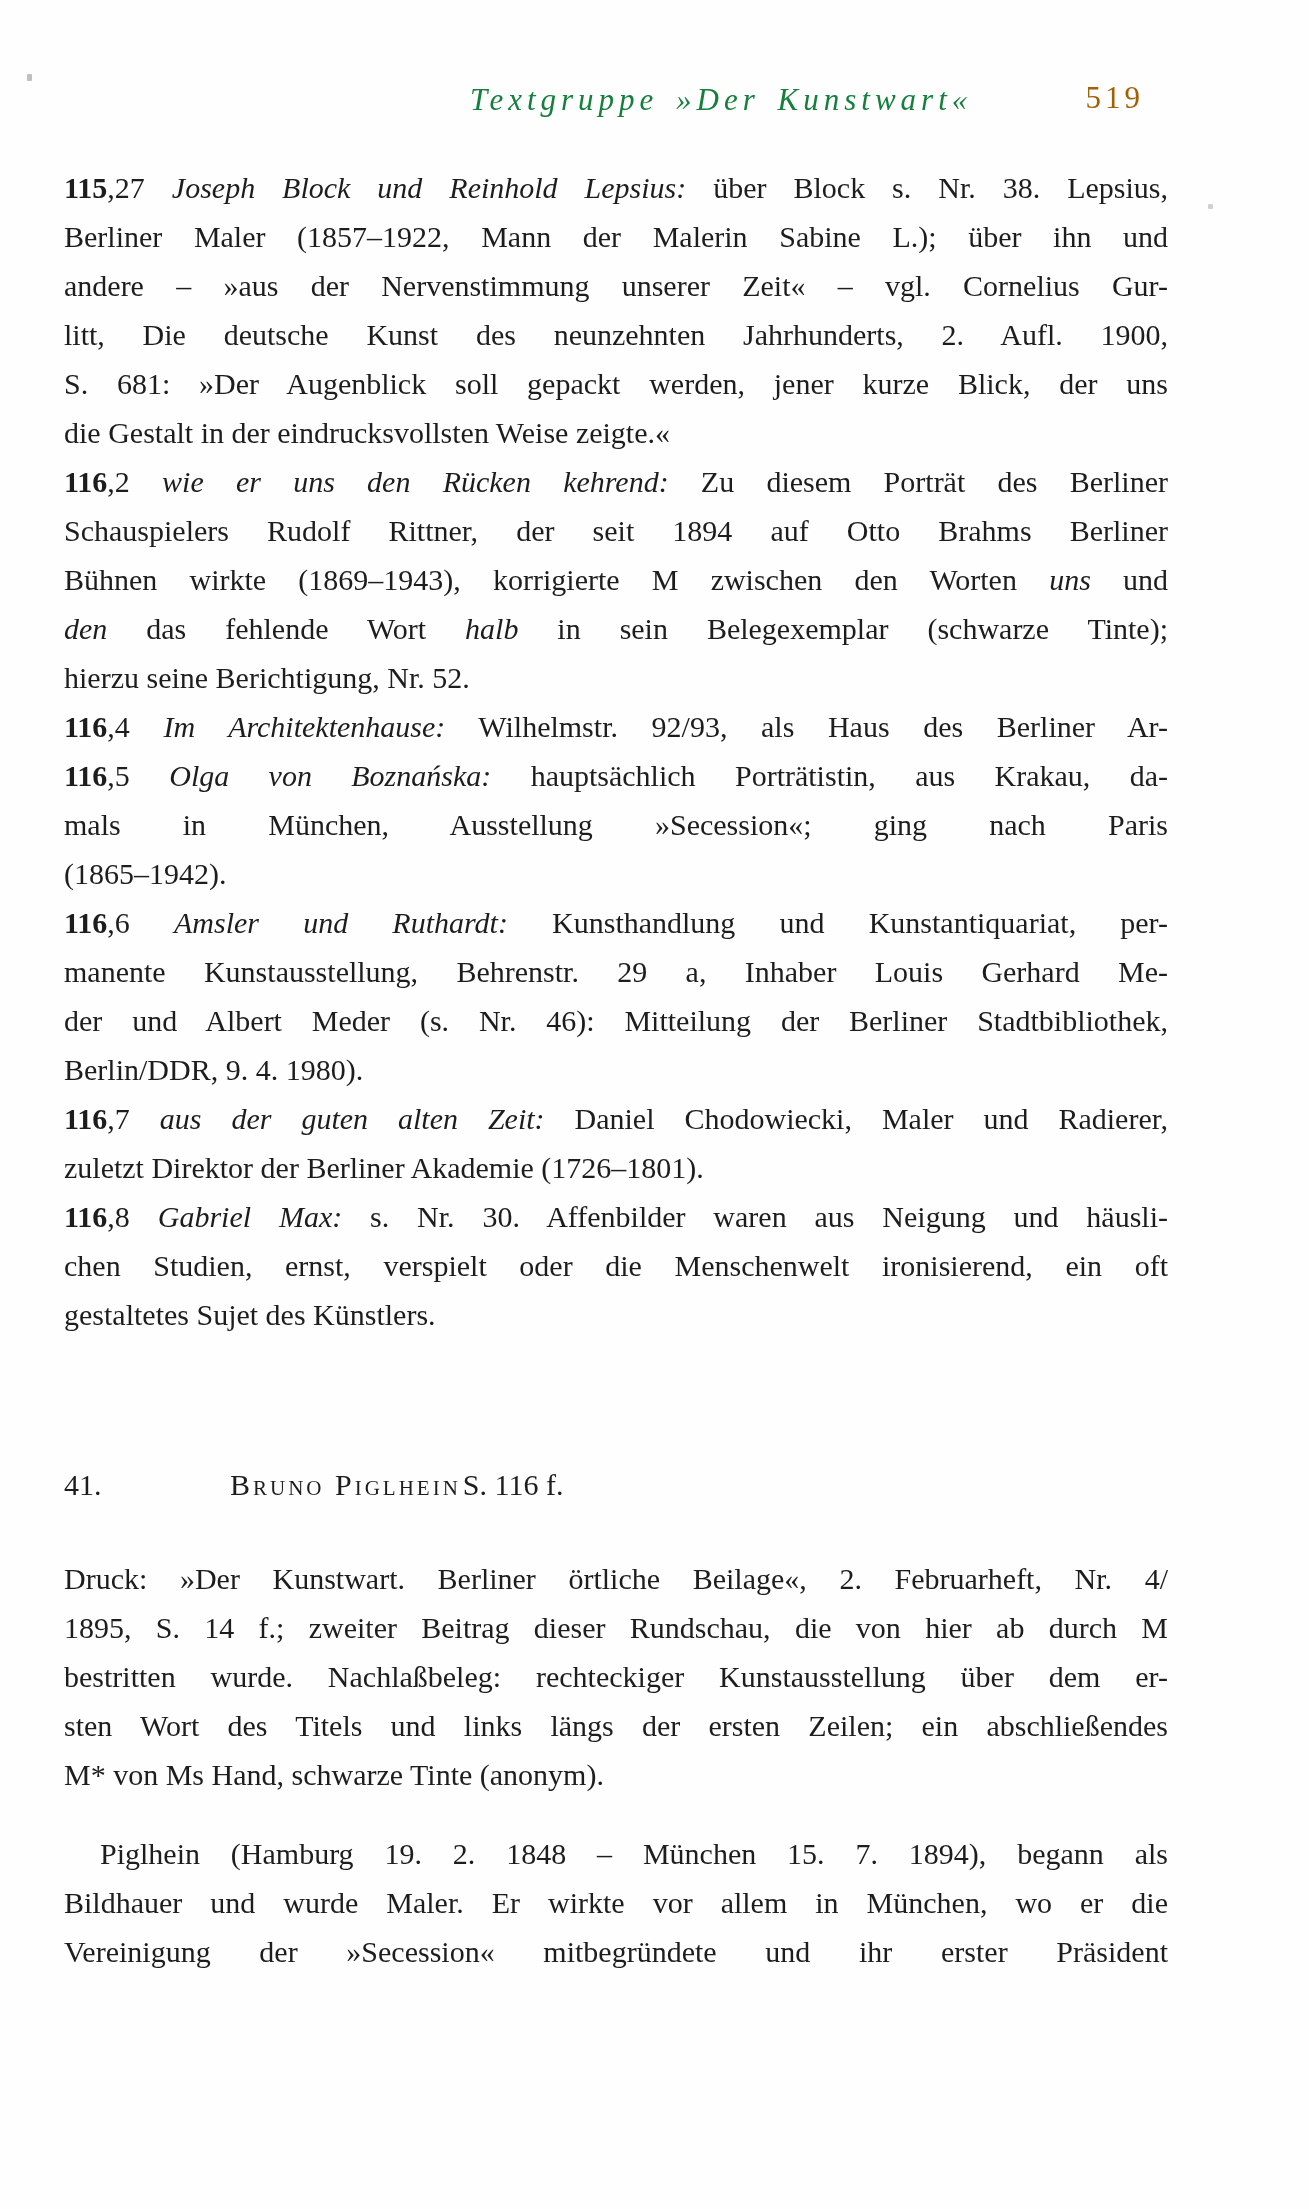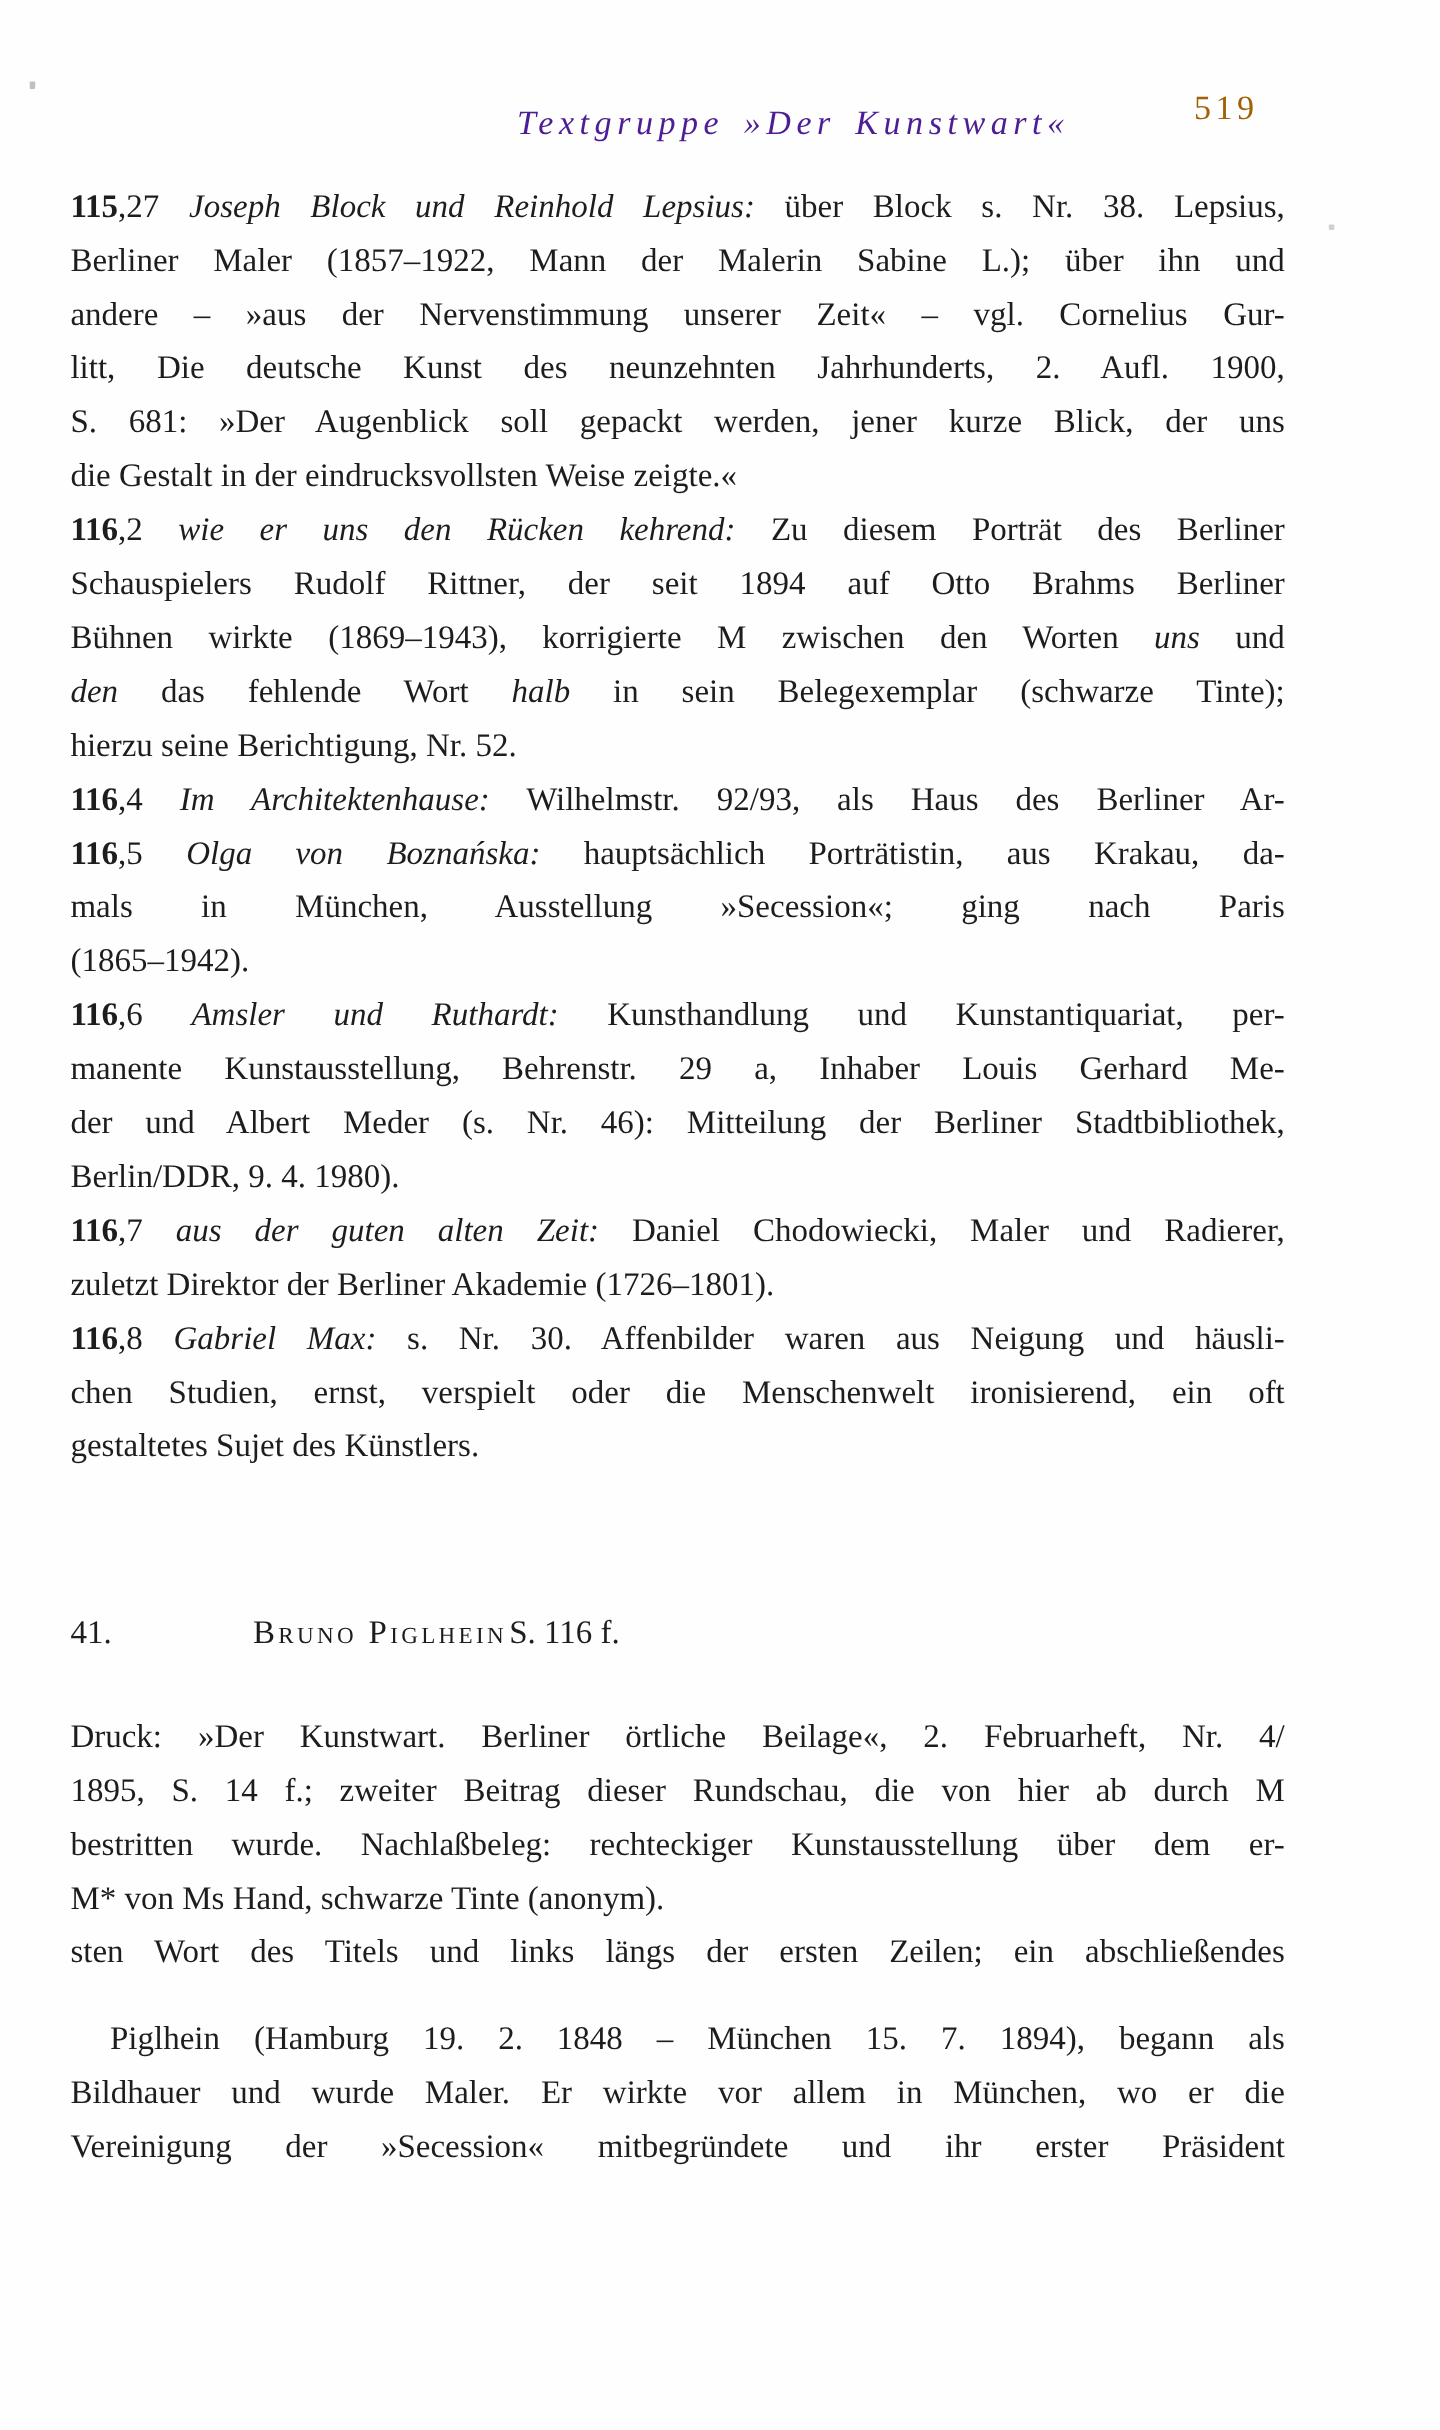--- a/index.html
+++ b/index.html
@@ -13,26 +13,26 @@
     overflow: hidden;
   }
   .running-head {
     position: absolute;
     top: 74px; left: 64px;
     width: 1104px; height: 46px;
     font-size: 31px;
     line-height: 44px;
   }
   .rh-title {
-    position: absolute; left: 406px; top: 16px;
+    position: absolute; left: 406px; top: 4px;
     font-style: italic;
     letter-spacing: 5px;
     word-spacing: 5px;
     white-space: nowrap;
-    color: #4c1d95;
+    color: #15803d;
   }
   .rh-page {
     position: absolute; right: 24px; top: 2px;
     letter-spacing: 4px;
     color: #a16207;
   }
   .content {
     position: absolute;
     left: 64px; top: 163px;
     width: 1104px;
@@ -108,22 +108,22 @@
       </section>
 
     <div class="section-heading">
       <span class="sh-num">41.</span><span class="sc">Bruno Piglhein</span><span class="sh-pages">S. 116 f.</span>
     </div>
 
     <section class="druck">
         <div class="line"><span>Druck: »Der Kunstwart. Berliner örtliche Beilage«, 2. Februarheft, Nr. 4/</span></div>
         <div class="line"><span>1895, S. 14 f.; zweiter Beitrag dieser Rundschau, die von hier ab durch M</span></div>
         <div class="line"><span>bestritten wurde. Nachlaßbeleg: rechteckiger Kunstausstellung über dem er-</span></div>
+        <div class="line"><span>sten Wort des Titels und links längs der ersten Zeilen; ein abschließendes</span></div>
         <div class="line last"><span>M* von Ms Hand, schwarze Tinte (anonym).</span></div>
-        <div class="line"><span>sten Wort des Titels und links längs der ersten Zeilen; ein abschließendes</span></div>
       </section>
 
     <section class="commentary">
         <div class="line indent"><span>Piglhein (Hamburg 19. 2. 1848 – München 15. 7. 1894), begann als</span></div>
         <div class="line"><span>Bildhauer und wurde Maler. Er wirkte vor allem in München, wo er die</span></div>
         <div class="line"><span>Vereinigung der »Secession« mitbegründete und ihr erster Präsident</span></div>
       </section>
 
   </main>
 

